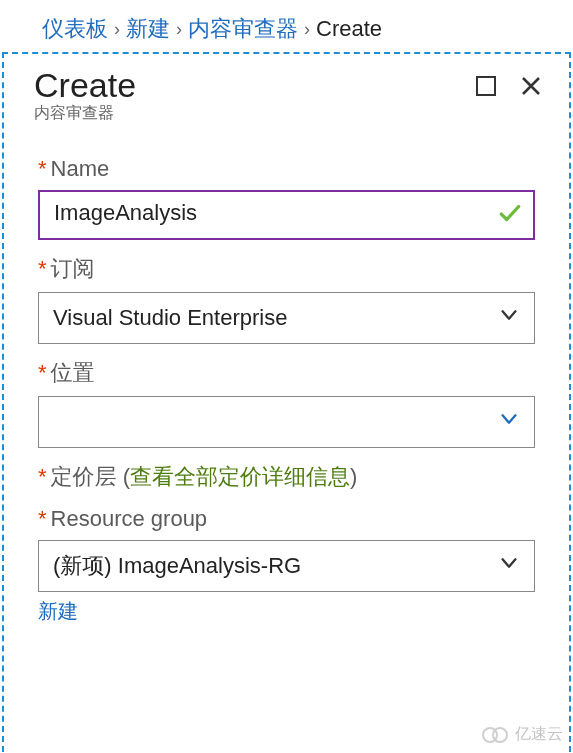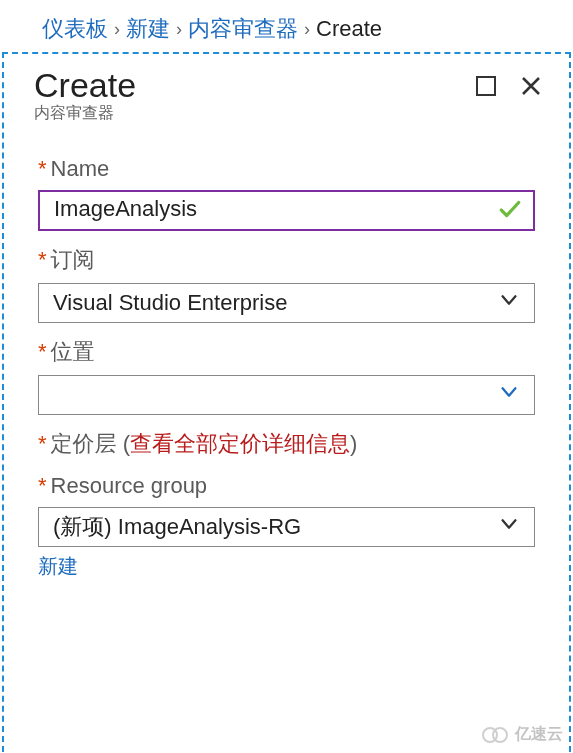--- a/index.html
+++ b/index.html
@@ -38,61 +38,61 @@
     }
     .title-block { display:flex; flex-direction:column; }
     .panel-title { font-size: 34px; font-weight: 400; color:#222; }
     .panel-subtitle { font-size: 16px; color: #666; margin-top:-2px; }
     .header-icons { display:flex; align-items:center; gap:22px; margin-top:8px; }
     .header-icons .icon { cursor:pointer; }
     .form { padding: 28px 34px 0 34px; }
     .field { margin-bottom: 14px; }
     .label-row { font-size: 22px; color: #5a5a5a; margin-bottom: 8px; }
     .req { color: #d83b01; margin-right: 4px; }
-    .link { color: #b91c1c; cursor:pointer; }
+    .link { color: #4d7c0f; cursor:pointer; }
     .text-input {
       width: 100%;
       border: 2px solid #7d2da0;
-      height: 41px;
+      height: 50px;
       padding: 0 46px 4px 14px;
       font-size: 22px;
       color: #222;
       background:#fff;
       position: relative;
     }
     .input-wrap { position: relative; }
     .check-icon {
       position: absolute;
       right: 12px; top: 50%;
       transform: translateY(-50%);
       color: #5cb85c;
     }
     .select {
       width: 100%;
       border: 1px solid #888;
-      height: 40px;
+      height: 52px;
       padding: 0 46px 0 14px;
       font-size: 22px;
       color: #222;
       background:#fff;
       display:flex;
       align-items:center;
       cursor:pointer;
       position:relative;
     }
     .chev {
       position:absolute;
       right:14px; top:50%;
       transform: translateY(-50%);
     }
     .chev.blue svg path { stroke:#1f6cbf; }
     .new-link { font-size:20px; color:#1f6cbf; margin-top:6px; display:inline-block; cursor:pointer; }
     .watermark {
       position:absolute; right:10px; bottom:8px;
-      font-size:16px; color:#aaa; font-weight:700;
+      font-size:16px; color:#aaa; font-weight:400;
       display:flex; align-items:center; gap:4px;
       opacity:0.7;
     }
     .watermark .circ { display:inline-flex; }
   </style>
 </head>
 <body>
 
 <div class="breadcrumb">
   <a>仪表板</a>

